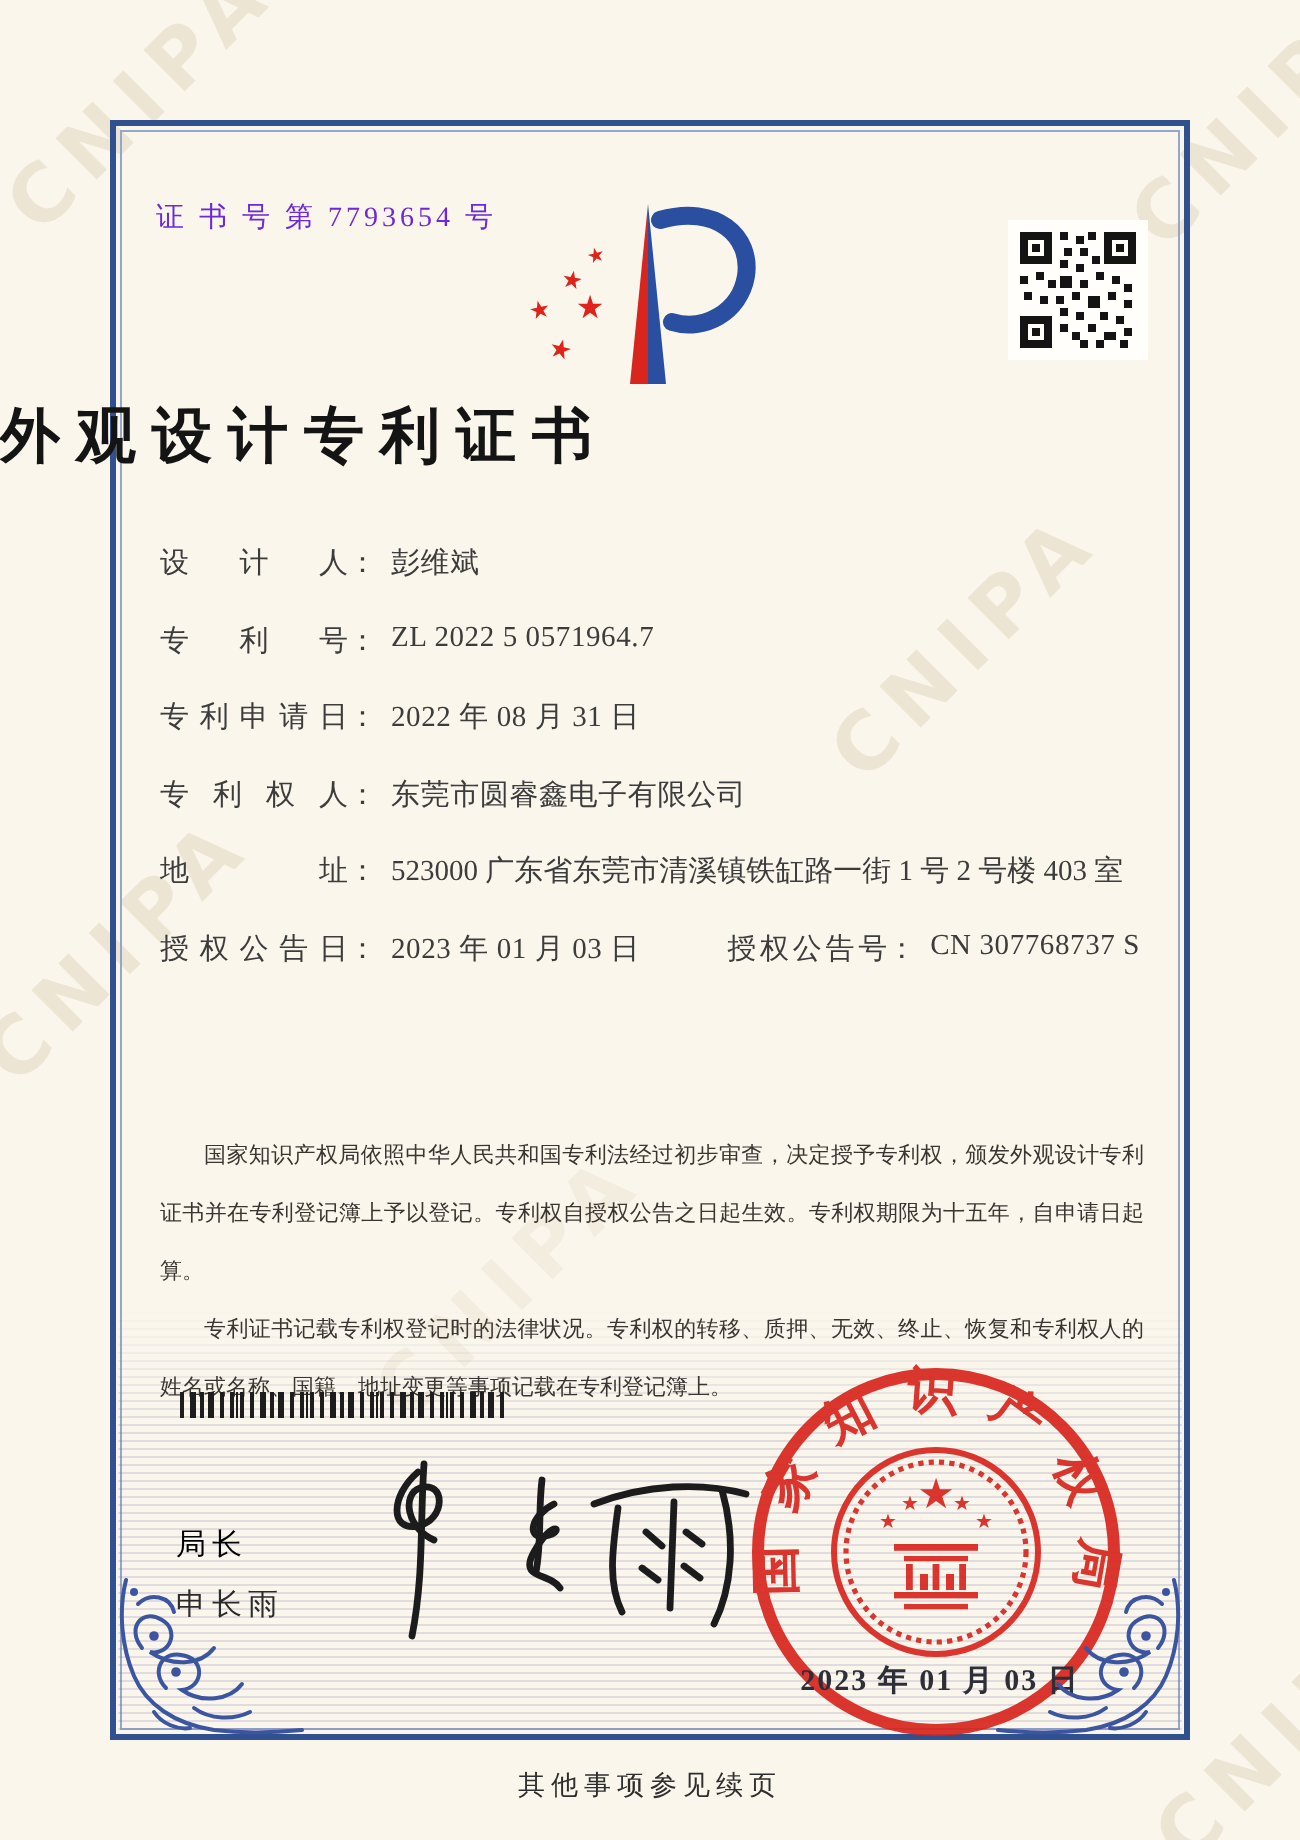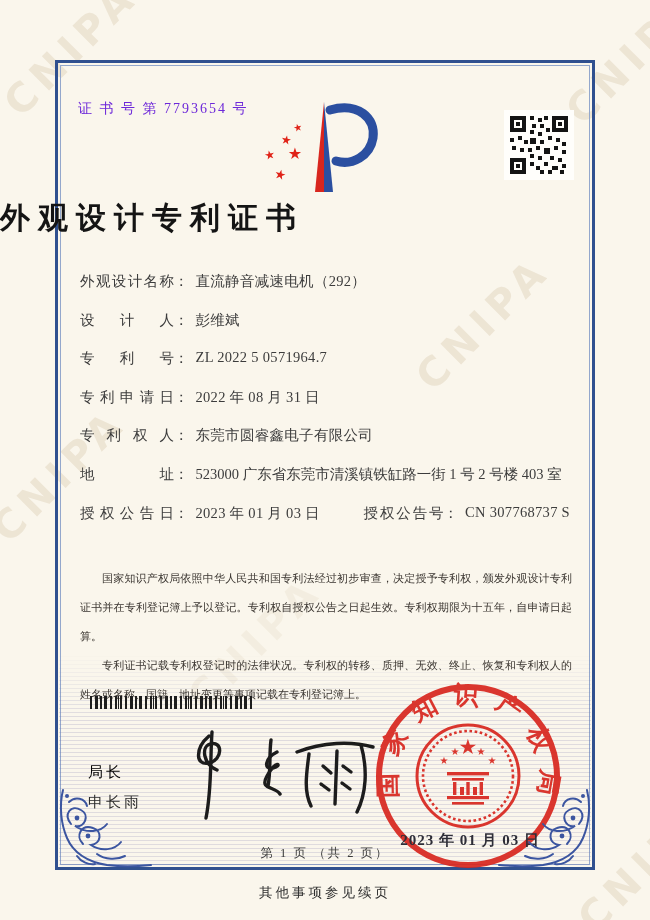--- a/index.html
+++ b/index.html
@@ -186,23 +186,20 @@
         <rect x="38" y="54" width="4" height="4"></rect>
           <rect x="50" y="54" width="4" height="4"></rect>
       </g>
     </svg>
   </div>
 
   <div class="title">外观设计专利证书</div>
 
   <div class="fields">
     <div class="frow">
-      <span class="flabel">外观设计名称</span><span class="fcolon">：</span><span class="fvalue">直流静音减速电机（292）</span>
-    </div>
-    <div class="frow">
       <span class="flabel">设计人</span><span class="fcolon">：</span><span class="fvalue">彭维斌</span>
     </div>
     <div class="frow">
       <span class="flabel">专利号</span><span class="fcolon">：</span><span class="fvalue">ZL 2022 5 0571964.7</span>
     </div>
     <div class="frow">
       <span class="flabel">专利申请日</span><span class="fcolon">：</span><span class="fvalue">2022 年 08 月 31 日</span>
     </div>
     <div class="frow">
       <span class="flabel">专利权人</span><span class="fcolon">：</span><span class="fvalue">东莞市圆睿鑫电子有限公司</span>
@@ -305,17 +302,16 @@
       <path d="M40,68 C48,74 60,74 68,70"></path>
       <path d="M20,70 C24,76 32,79 38,78"></path>
     </g>
     <g fill="#3b55a0">
       <circle cx="20" cy="32" r="2.4"></circle>
         <circle cx="31" cy="50" r="2.4"></circle>
         <circle cx="10" cy="10" r="2"></circle>
     </g>
   </svg>
 
-  <div class="pagenum">第 1 页 （共 2 页）</div>
 
   <div class="footer-note">其他事项参见续页</div>
 
 </div>
 
 </body></html>

